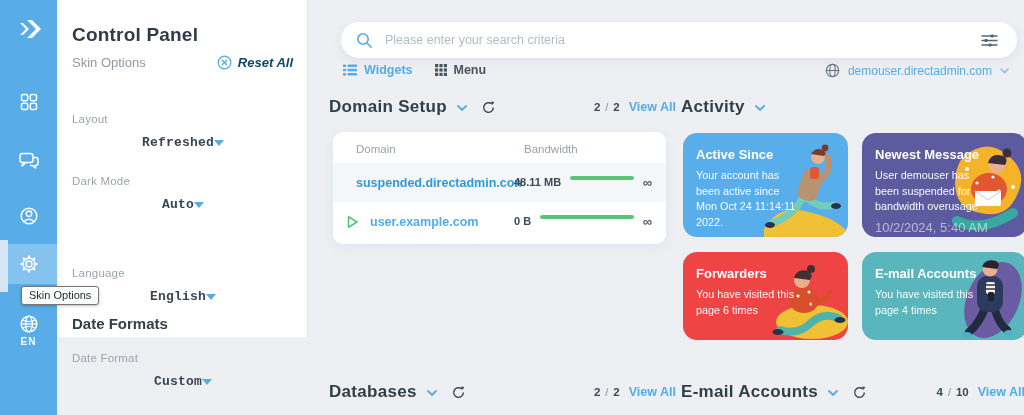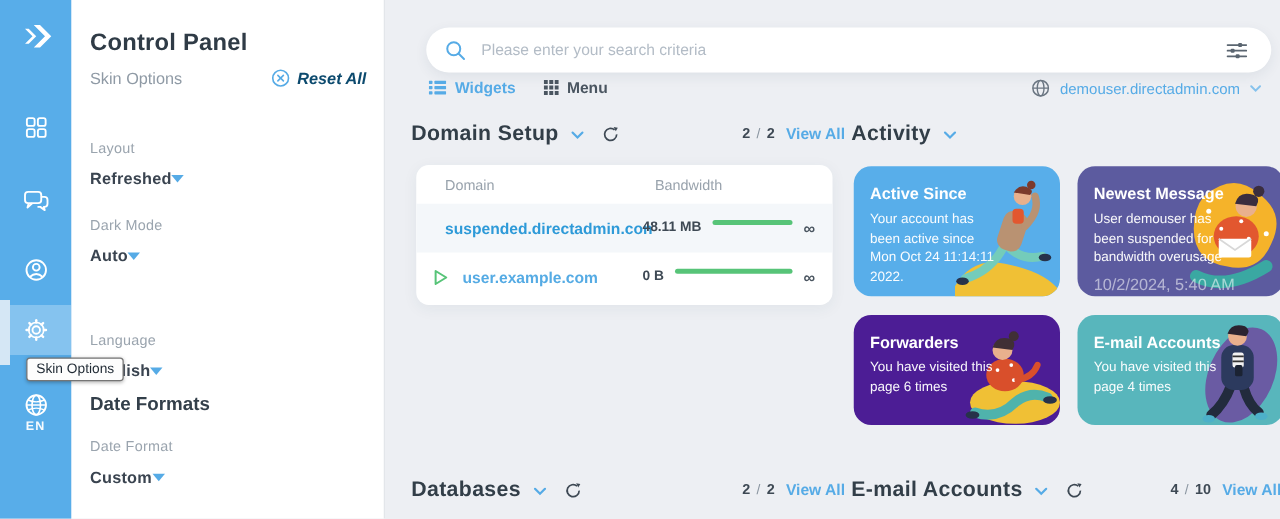--- a/index.html
+++ b/index.html
@@ -17,33 +17,33 @@
   .nav-item { position:absolute; left:0; width:57px; height:40px; display:flex; align-items:center; justify-content:center; cursor:pointer; }
   .nav-item.active { background:rgba(255,255,255,.27); }
   .active-strip { position:absolute; left:0; top:240px; width:8px; height:52px; background:#d5e7f5; z-index:31; }
   .lang-label { position:absolute; top:336px; left:0; width:57px; text-align:center;
     color:rgba(255,255,255,.95); font-size:10px; letter-spacing:1px; font-weight:700; }
   .tooltip { position:absolute; left:21px; top:286px; z-index:50; background:#fdfdfd;
     border:1px solid #757575; border-radius:3px; padding:2px 7px 3px; font-size:11px;
     color:#1f2933; white-space:nowrap; box-shadow:0 1px 3px rgba(0,0,0,.25); }
 
   
-  .panel { position:absolute; left:57px; top:0; width:251px; height:415px; background:#ffffff;
+  .panel { position:absolute; left:57px; top:0; width:251px; height:337px; background:#ffffff;
     border-right:1px solid #e3e6ea; z-index:10; }
   .panel-title { position:absolute; left:15px; top:24px; font-size:19px; font-weight:700;
     color:#2f3b46; letter-spacing:.2px; }
   .panel-sub-row { position:absolute; left:15px; right:14px; top:55px; display:flex;
     justify-content:space-between; align-items:center; }
   .panel-subtitle { color:#8f9aa5; font-size:13px; }
   .reset-btn { display:flex; align-items:center; gap:6px; color:#0c4a6e; font-size:13px;
     font-weight:600; cursor:pointer;font-style:italic; }
   .field { position:absolute; left:15px; right:13px; }
   .field-label { font-size:11.5px; color:#9aa4ae; letter-spacing:.2px; }
-  .field-value-row { margin-top:10px; display:flex; justify-content:flex-start;
-    align-items:center; cursor:pointer; }
+  .field-value-row { margin-top:10px; display:flex; justify-content:center;
+    align-items:center; cursor:pointer;font-family:Liberation Mono, monospace; }
   .field-value { font-size:13px; font-weight:700; color:#3a4450; letter-spacing:.2px; }
   .caret-down { width:0; height:0; border-left:5px solid transparent;
     border-right:5px solid transparent; border-top:6px solid #56abe6; }
   .date-heading { position:absolute; left:15px; top:315px; font-size:15px; font-weight:700; color:#333f4a; }
 
   
   .main { position:absolute; left:308px; top:0; width:716px; height:415px;margin-left:11px; }
 
   .search-bar { position:absolute; left:22px; top:22px; width:676px; height:36px; background:#fff;
     border-radius:18px; box-shadow:0 3px 10px rgba(40,60,90,.08); display:flex; align-items:center;
@@ -382,21 +382,21 @@
           <circle cx="52" cy="38" r="1.6" fill="#fff"></circle>
           <circle cx="58" cy="52" r="1.6" fill="#fff"></circle>
         <rect x="34" y="52" width="26" height="15" rx="2" fill="#fff"></rect>
         <path d="M34 52 L47 61 L60 52" fill="none" stroke="#d8d8d8" stroke-width="1.4"></path>
         <circle cx="56" cy="26" r="8.5" fill="#e9b08d"></circle>
         <path d="M47 24 Q50 13 62 17 Q68 19 64 26 Z" fill="#3a2d3f"></path>
         <circle cx="66" cy="14" r="4.5" fill="#3a2d3f"></circle>
       </svg>
     </div>
 
-    <div class="acard h2" style="background: #4c1d95;">
+    <div class="acard h2" style="background: #ef4444;">
       <div class="acard-title">Forwarders</div>
       <div class="acard-body">You have visited this page 6 times</div>
       <svg class="acard-art" width="96" height="80" viewBox="0 0 96 80">
         <ellipse cx="58" cy="60" rx="36" ry="17" fill="#f0c035"></ellipse>
         <path d="M26 68 Q44 74 58 60 Q70 50 84 56" fill="none" stroke="#4fb3ac" stroke-width="8" stroke-linecap="round"></path>
         <ellipse cx="24" cy="70" rx="5.5" ry="3" fill="#27324a"></ellipse>
         <ellipse cx="86" cy="58" rx="5.5" ry="3" fill="#27324a"></ellipse>
         <ellipse cx="50" cy="38" rx="15" ry="13" fill="#d94f2b"></ellipse>
         <circle cx="44" cy="34" r="1.5" fill="#fff"></circle>
           <circle cx="55" cy="30" r="1.5" fill="#fff"></circle>

